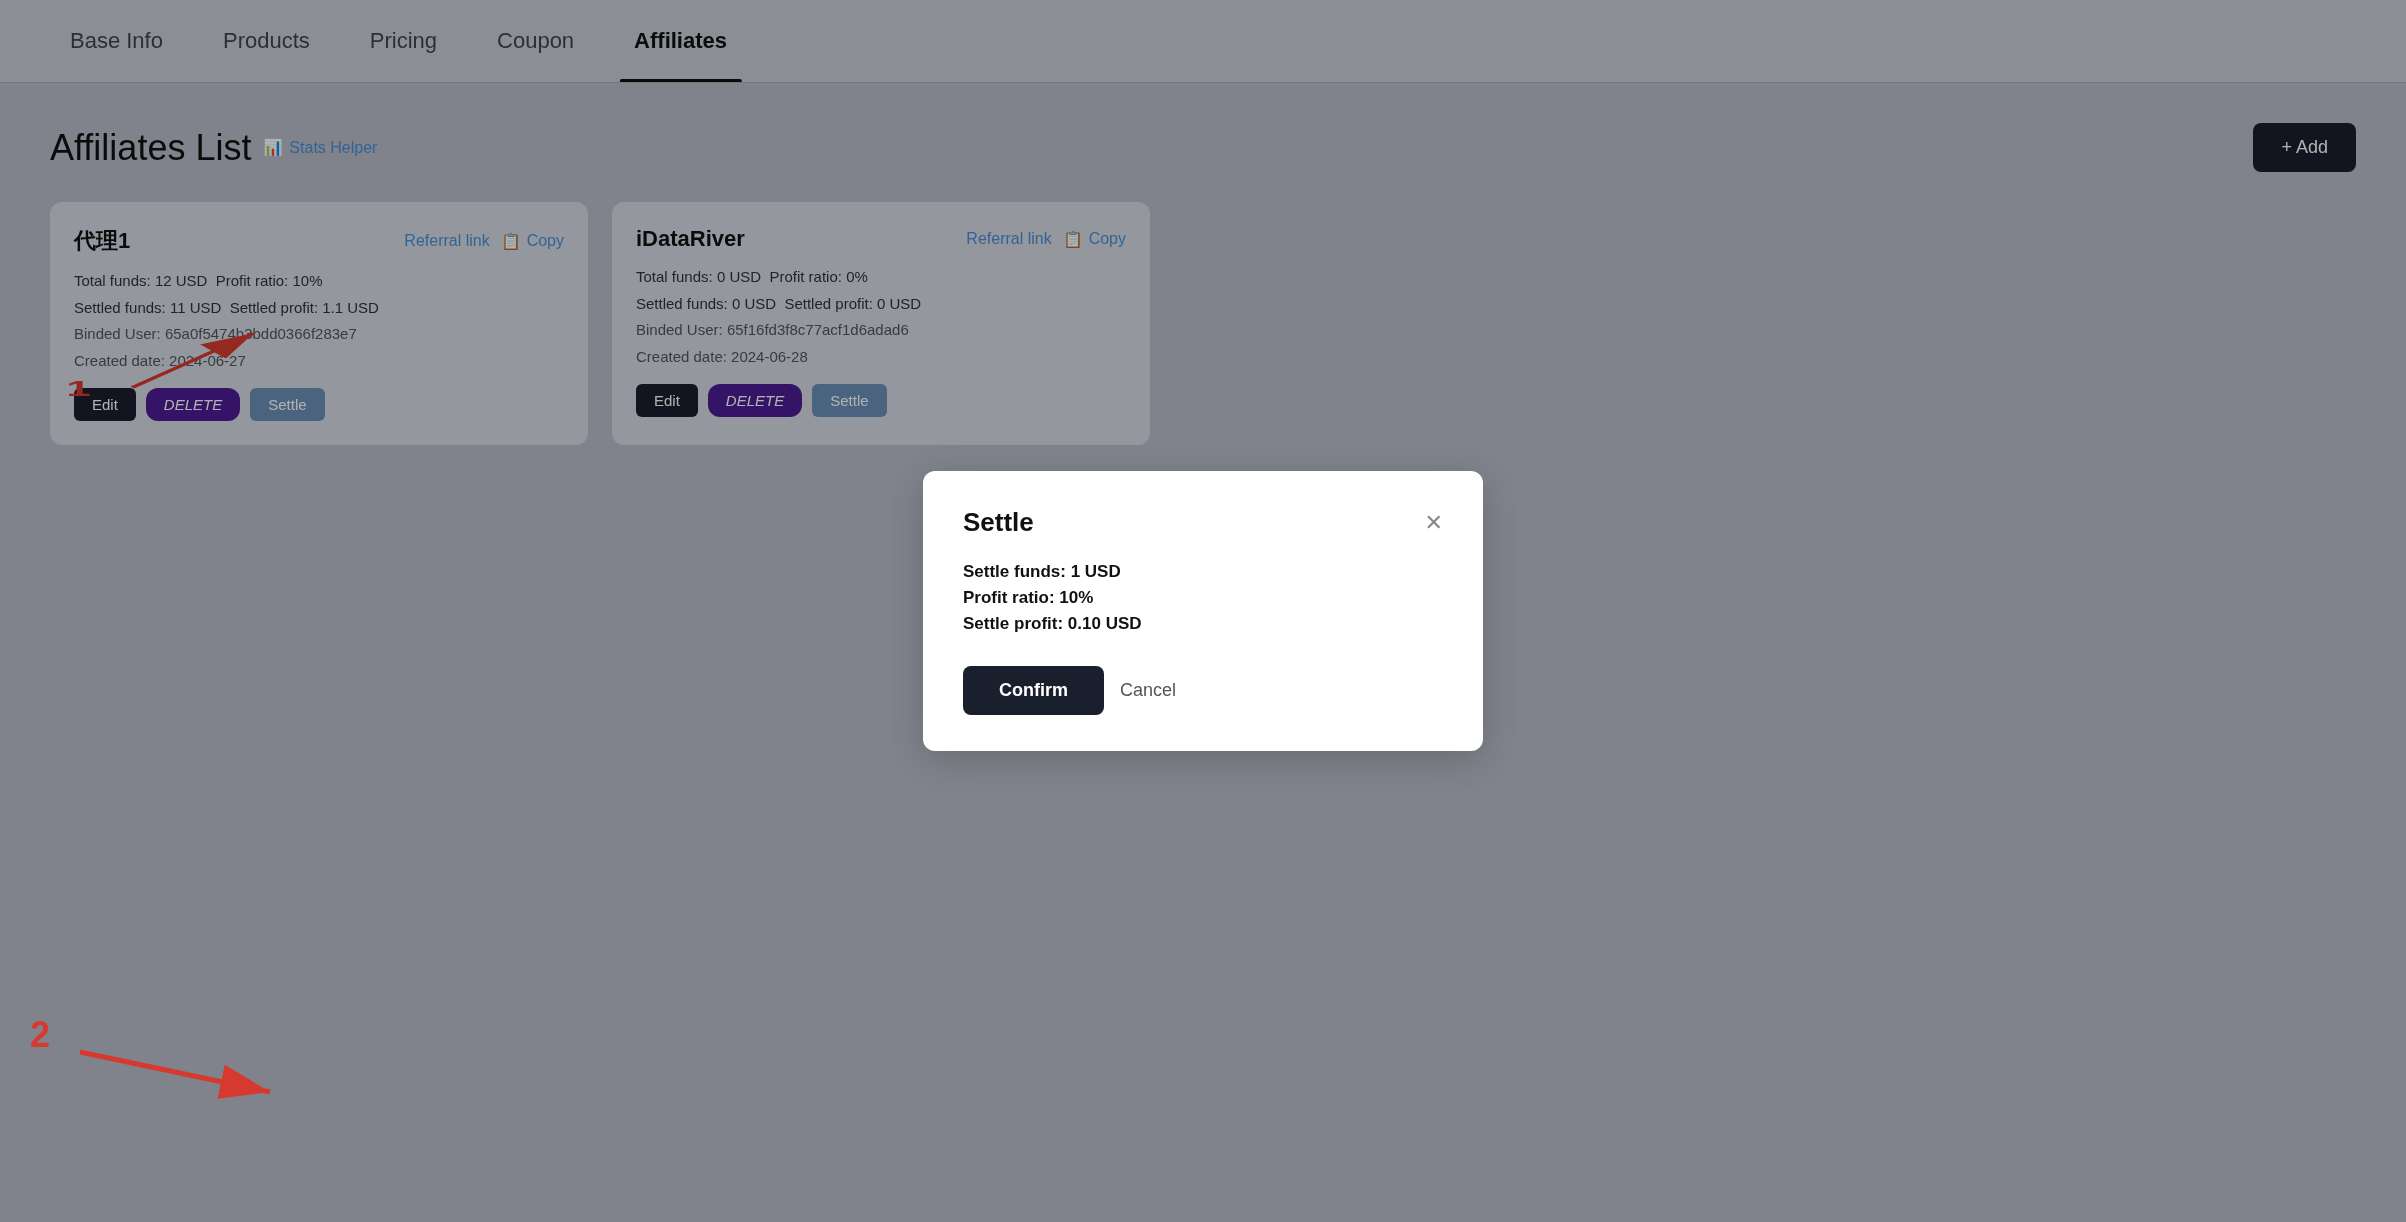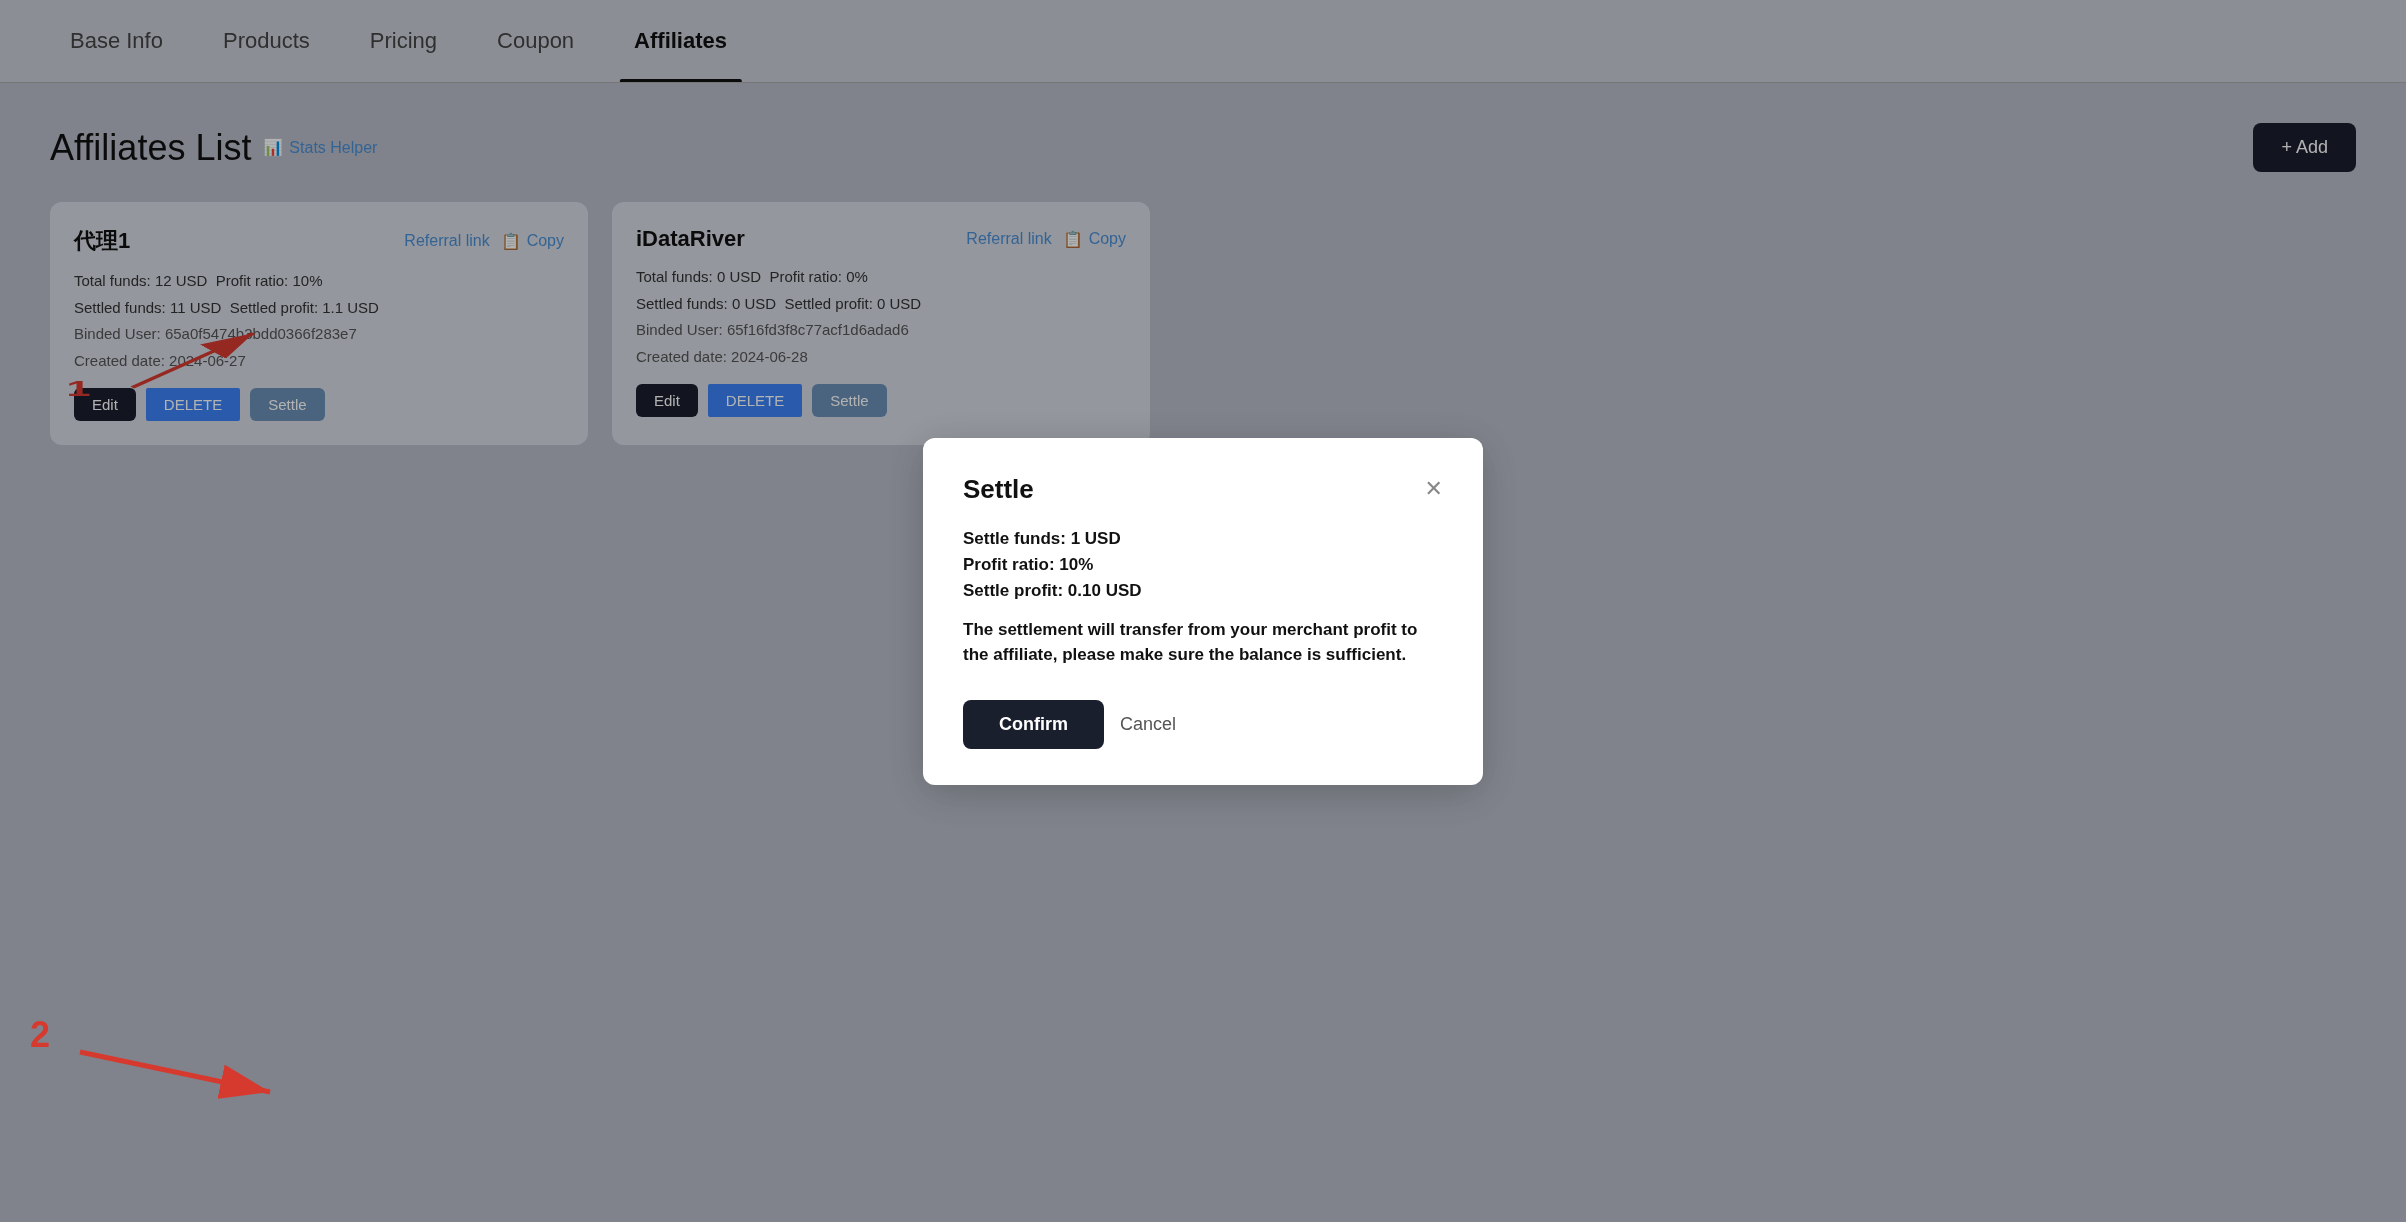--- a/index.html
+++ b/index.html
@@ -171,27 +171,28 @@
       background: #1a1f2e;
       color: #fff;
       border: none;
       padding: 8px 18px;
       border-radius: 6px;
       font-size: 15px;
       cursor: pointer;
     }
 
     .btn-delete {
-      background: #3b82f6;
+      background: #4c1d95;
       color: #fff;
       border: none;
       padding: 8px 18px;
-      border-radius: 2px;
+      border-radius: 12px;
       font-size: 15px;
       cursor: pointer;
+      font-style: italic;
     }
 
     .btn-settle {
       background: #6b8fb5;
       color: #fff;
       border: none;
       padding: 8px 18px;
       border-radius: 6px;
       font-size: 15px;
       cursor: pointer;
@@ -399,21 +400,20 @@
 <div class="modal-overlay">
   <div class="modal">
     <div class="modal-header">
       <h2 class="modal-title">Settle</h2>
       <button class="modal-close">✕</button>
     </div>
     <div class="modal-body">
       <p>Settle funds: 1 USD</p>
       <p>Profit ratio: 10%</p>
       <p>Settle profit: 0.10 USD</p>
-      <p class="modal-warning">The settlement will transfer from your merchant profit to the affiliate, please make sure the balance is sufficient.</p>
     </div>
     <div class="modal-footer">
       <button class="btn-confirm">Confirm</button>
       <button class="btn-cancel">Cancel</button>
     </div>
   </div>
 
   <svg style="position:fixed;bottom:80px;left:0;width:340px;height:140px;pointer-events:none;z-index:2000;">
     <defs>
       <marker id="arrowhead2" markerWidth="10" markerHeight="7" refX="10" refY="3.5" orient="auto">

